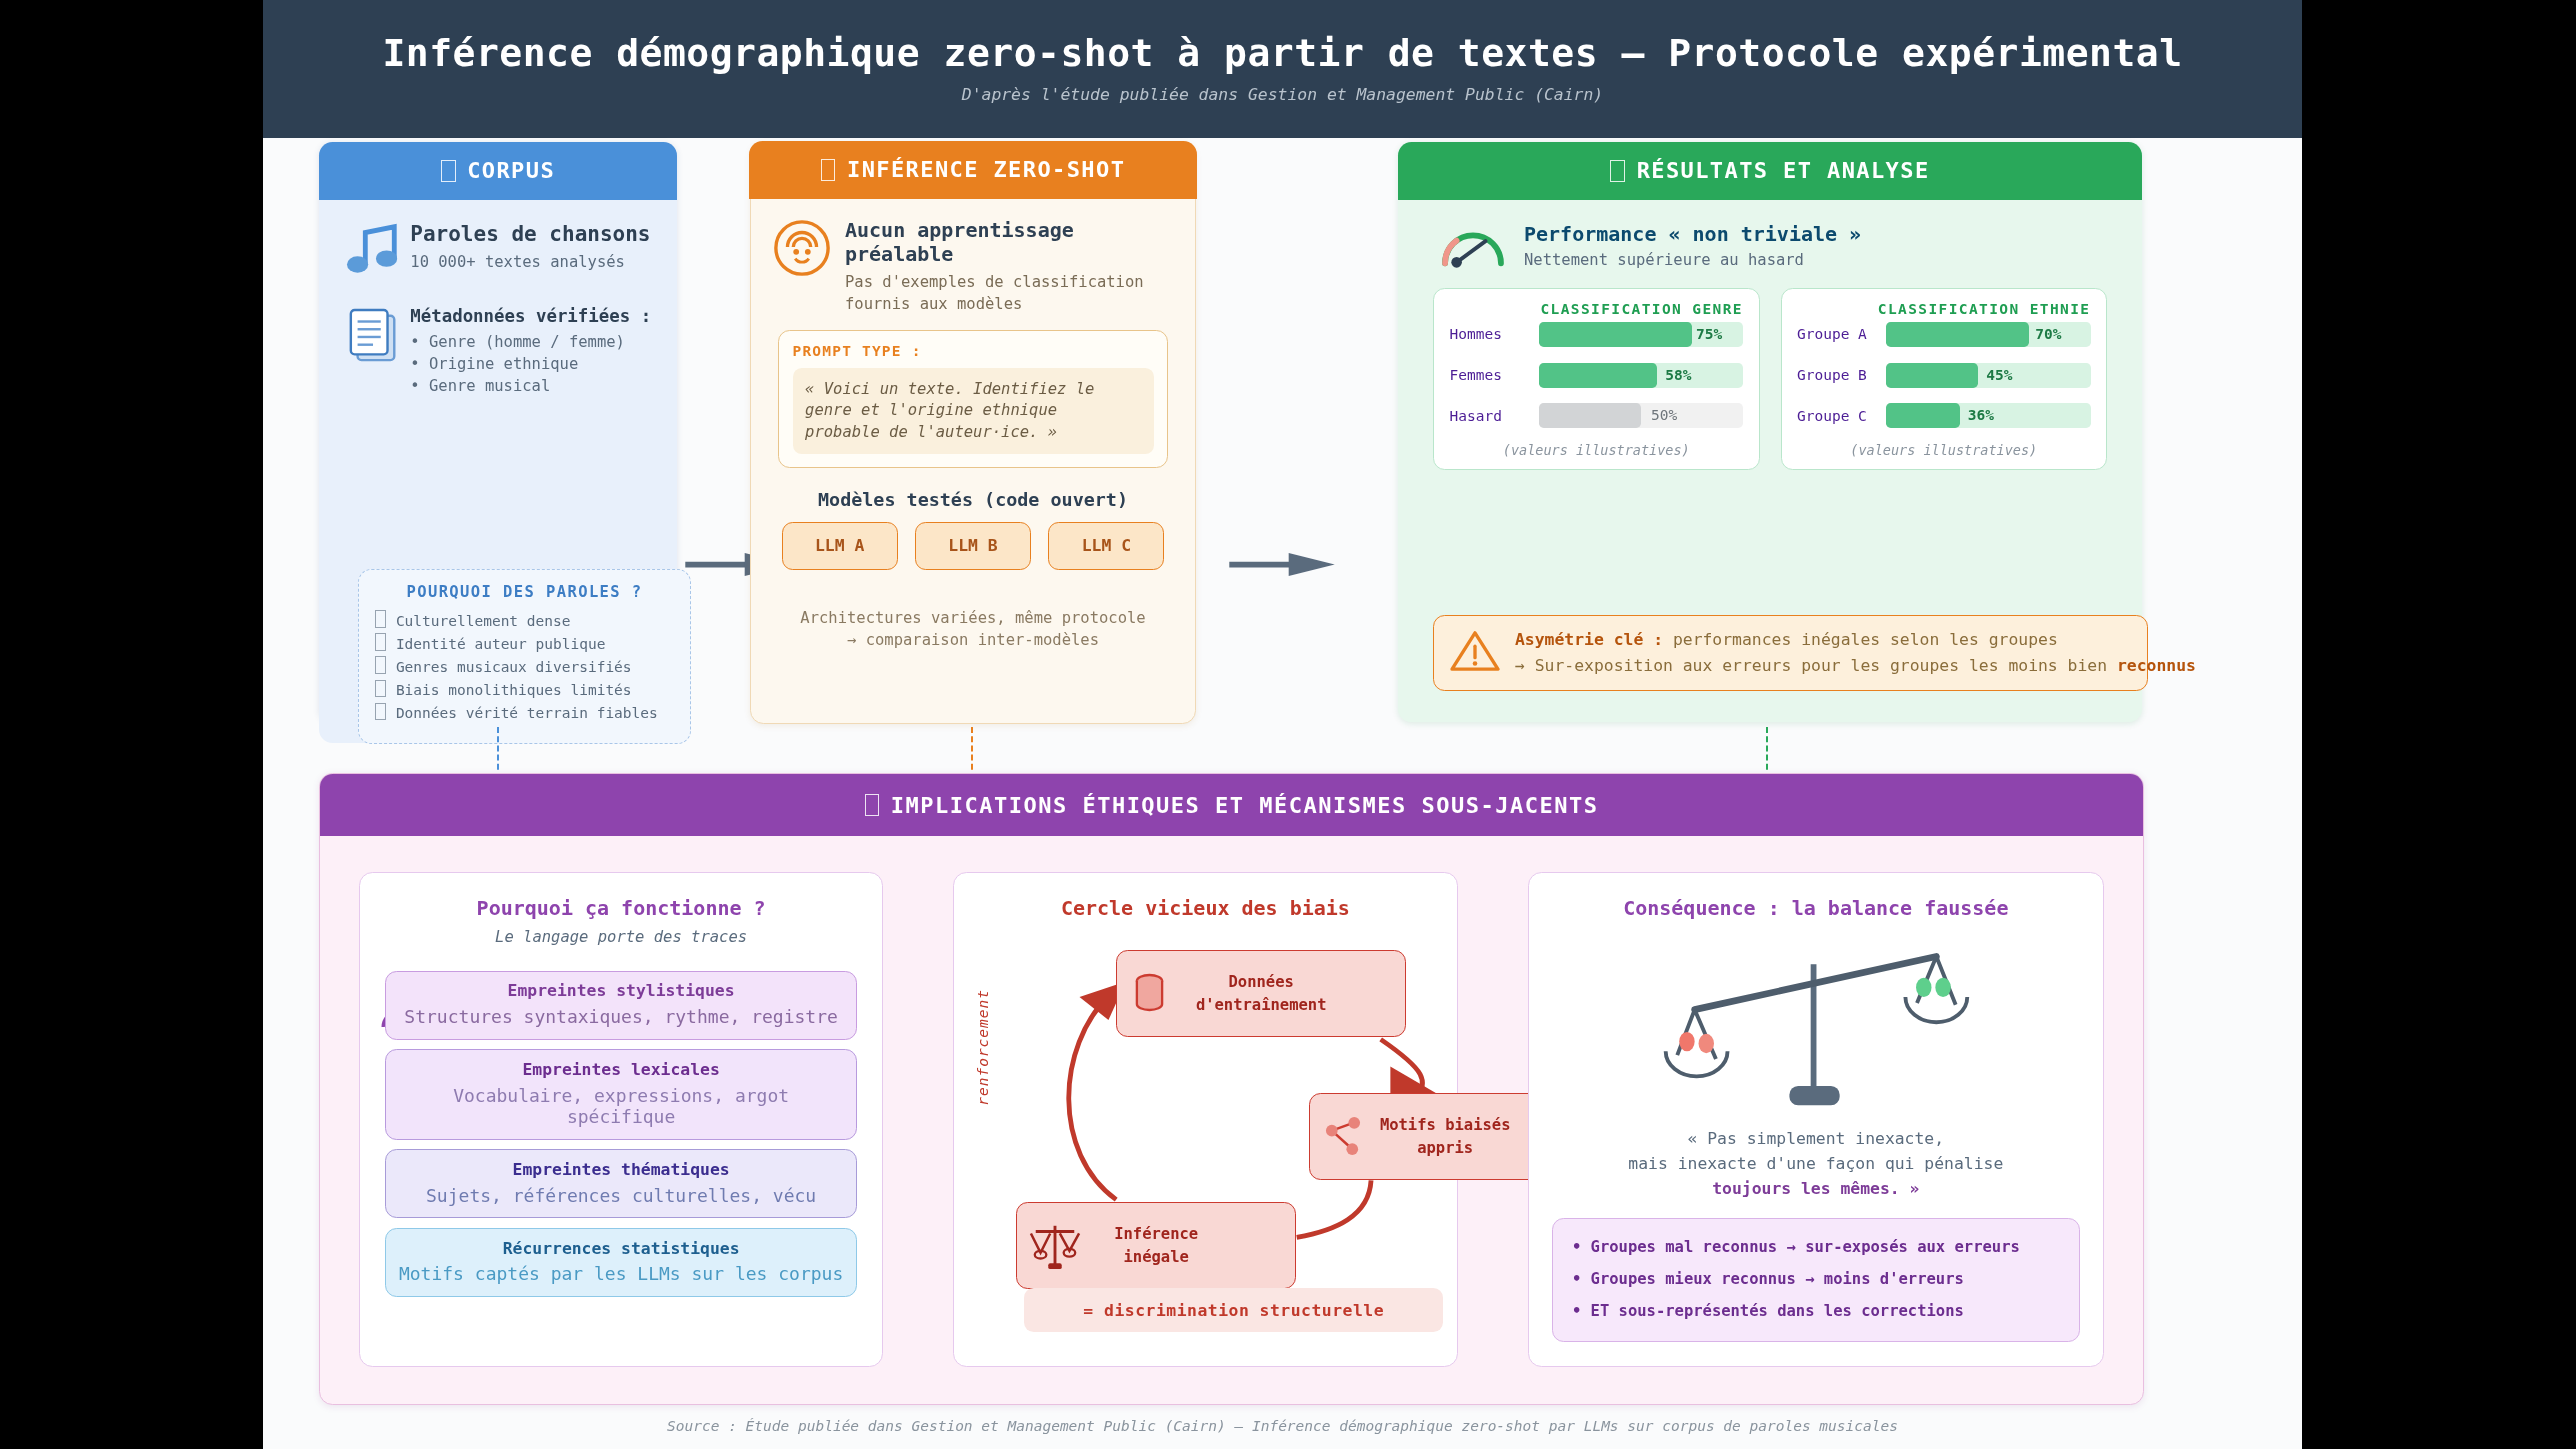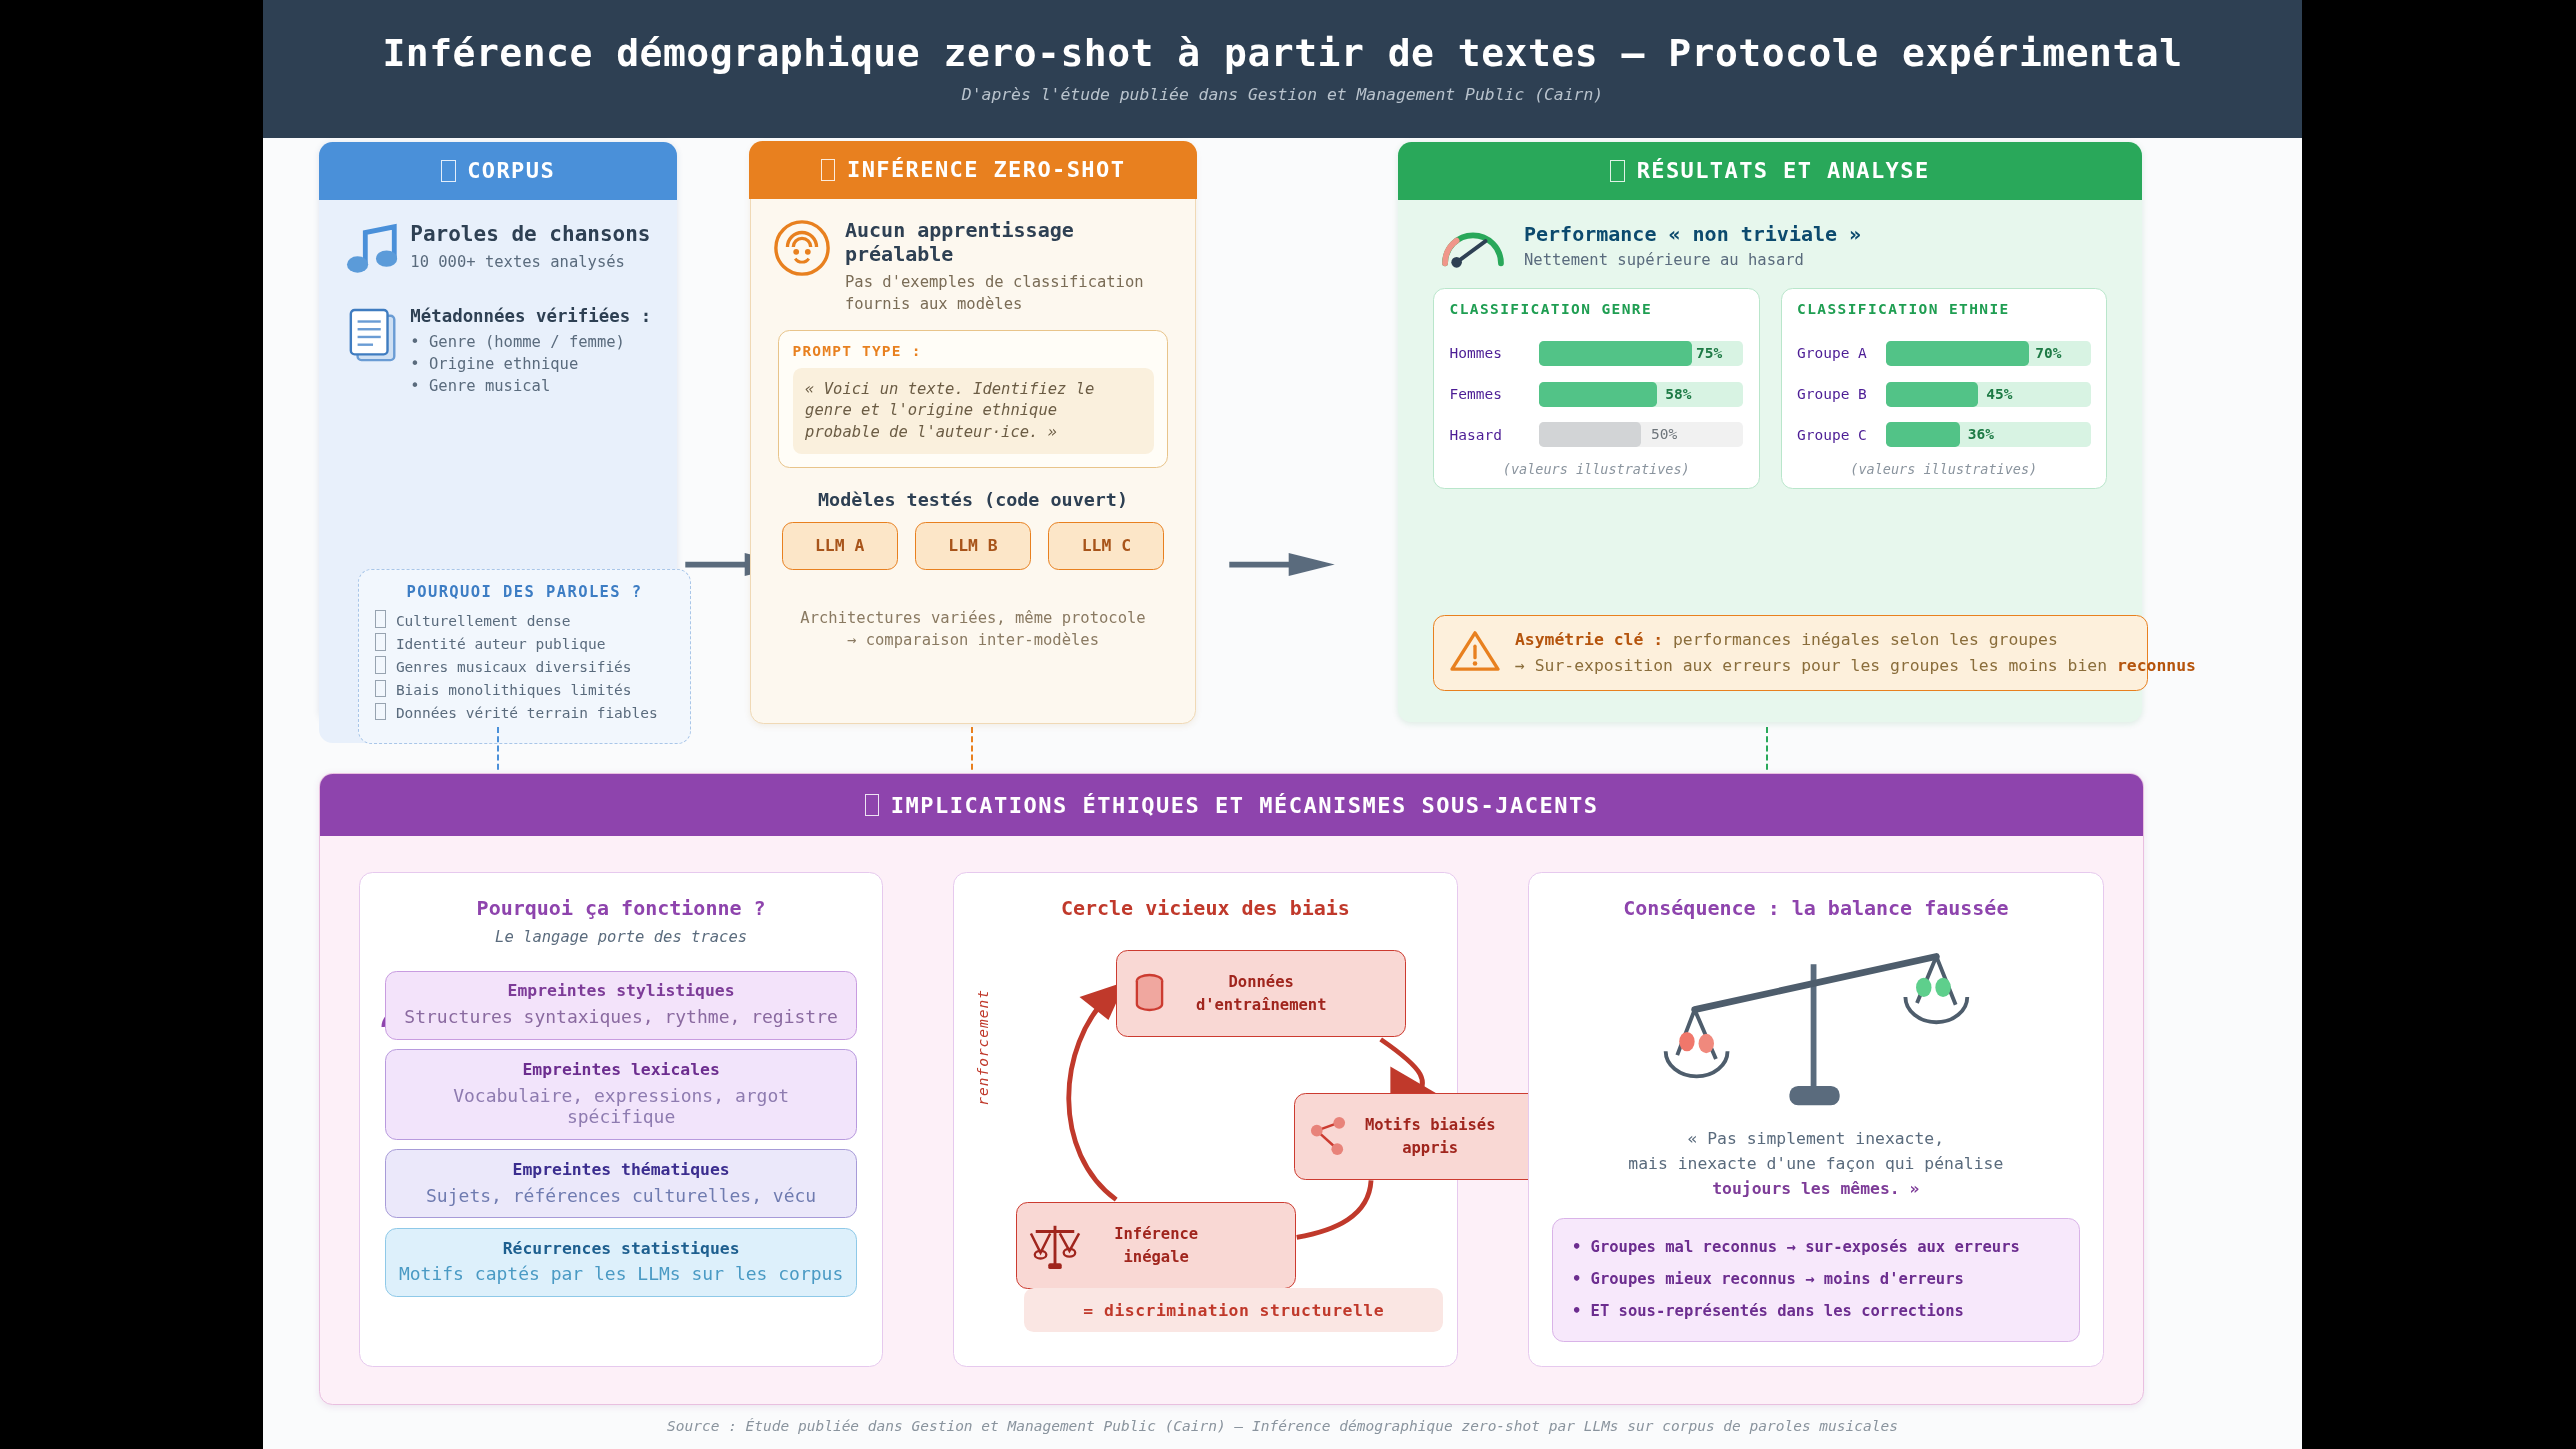--- a/index.html
+++ b/index.html
@@ -54,21 +54,21 @@
   .inf-foot{text-align:center;color:#8a7a62;font-size:15.5px;line-height:1.45;margin-top:37px;}
 
   
   #results{left:1135px;top:13.5px;width:744px;height:580px;background:#e7f7ed;box-shadow:0 1.9px 6.8px rgba(20,120,60,.12);}
   #results .panel-head{background:#29a85a;}
   #results .panel-body{background:#e7f7ed;}
   .res-t1{font-size:20px;font-weight:bold;color:#0c4a6e;}
   .res-t2{font-size:15.5px;color:#5a6b7d;margin-top:4.8px;}
   .charts{display:flex;gap:21px;padding:0 35px;margin-top:13.5px;}
   .chart{flex:1;background:#fff;border:1.4px solid #b9e6cb;border-radius:11.6px;padding:11.6px 15.5px 11.6px 15.5px;}
-  .chart-title{text-align:left;color:#1f9e52;font-size:14.5px;font-weight:bold;letter-spacing:1.4px;margin-bottom:22px;}
+  .chart-title{text-align:right;color:#1f9e52;font-size:14.5px;font-weight:bold;letter-spacing:1.4px;margin-bottom:3px;}
   .brow{display:flex;align-items:center;height:29px;margin-bottom:11.6px;}
   .blabel{width:89px;flex:0 0 89px;font-size:14.5px;color:#4c1d95;white-space:nowrap;}
   .btrack{flex:1;height:25px;border-radius:4.8px;background:#d8f3e3;position:relative;}
   .btrack.grey{background:#f1f1f1;}
   .bfill{height:25px;border-radius:4.8px;background:#52c387;}
   .bfill.grey{background:#d2d4d6;}
   .bval{position:absolute;top:0;height:25px;line-height:25px;font-size:14.5px;font-weight:bold;color:#1d7a45;}
   .bval.grey{color:#6e757b;font-weight:normal;}
   .chart-note{text-align:center;color:#8a949e;font-size:13.5px;font-style:italic;margin-top:1.9px;}
   .warn{position:absolute;left:35px;top:415px;width:715px;box-sizing:border-box;
@@ -392,21 +392,21 @@
         </svg>
 
         <div class="vcbox" style="left:162px;top:77px;width:290px;height:87px;">
           <svg style="position:absolute;left:15.5px;top:21px;" width="33" height="41" viewBox="0 0 34 42">
             <ellipse cx="17" cy="9" rx="13" ry="6" fill="#f0a79f" stroke="#cc3b30" stroke-width="2.4"></ellipse>
             <path d="M4 9 L4 33 a13 6 0 0 0 26 0 L30 9" fill="#f0a79f" stroke="#cc3b30" stroke-width="2.4"></path>
           </svg>
           <span>Données<br>d'entraînement</span>
         </div>
 
-        <div class="vcbox" style="left:340px;top:220px;width:272px;height:87px;">
+        <div class="vcbox" style="left:355px;top:220px;width:272px;height:87px;">
           <svg style="position:absolute;left:13.5px;top:21px;" width="39" height="43" viewBox="0 0 40 44">
             <line x1="8" y1="16" x2="30" y2="8" stroke="#cc3b30" stroke-width="2.6"></line>
             <line x1="8" y1="16" x2="28" y2="34" stroke="#cc3b30" stroke-width="2.6"></line>
             <circle cx="8" cy="16" r="6" fill="#e8837a"></circle>
             <circle cx="31" cy="8" r="6" fill="#e8837a"></circle>
             <circle cx="29" cy="35" r="6" fill="#e8837a"></circle>
           </svg>
           <span>Motifs biaisés<br>appris</span>
         </div>
 

